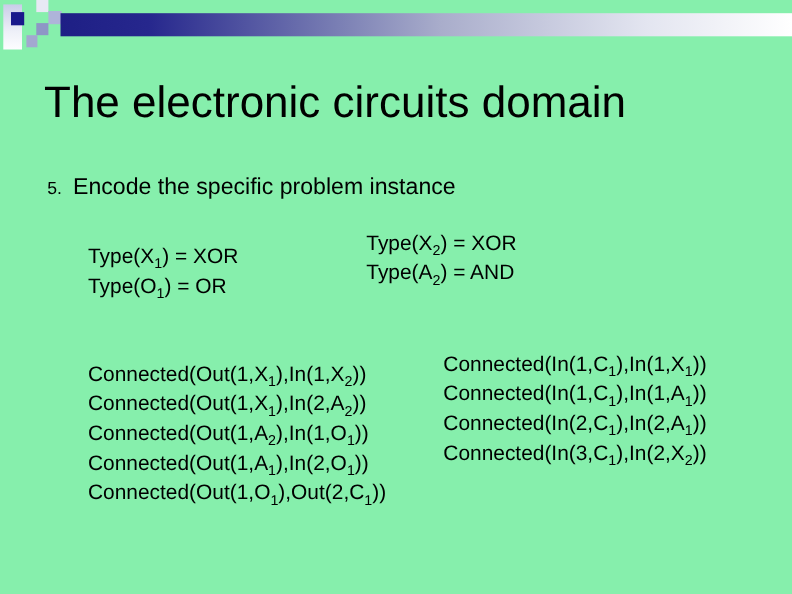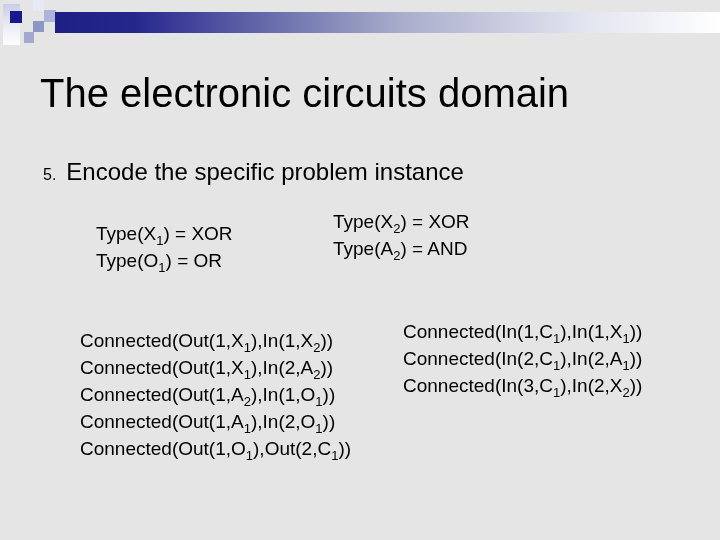--- a/index.html
+++ b/index.html
@@ -1,19 +1,19 @@
 <!DOCTYPE html>
 <html><head>
 <meta charset="utf-8">
 <style>
   html,body{margin:0;padding:0;background:#fff;}
   .slide{
     position:relative;
     width:720px;height:540px;
-    background:#e5e5e5;
+    background:#86efac;
     overflow:hidden;
     font-family:"Liberation Sans", sans-serif;
     color:#000000;
   }
   
   .deco-strip{
     position:absolute;left:3px;top:4px;width:17px;height:41px;
     background:linear-gradient(180deg,#c9cde8 0%,#eef0f8 60%,#fdfdff 100%);
   }
   .sq{position:absolute;}
@@ -30,28 +30,28 @@
   .title{
     position:absolute;left:40px;top:70px;width:650px;
     font-size:40px;line-height:46px;font-weight:400;
     white-space:nowrap;
   }
   .bullet{
     position:absolute;left:43px;top:158px;
     display:flex;align-items:baseline;
   }
   .bullet .num{font-size:16px;margin-right:10px;}
-  .bullet .btxt{font-size:24px;}
+  .bullet .btxt{font-size:21px;}
   .code{
     position:absolute;
     font-size:19px;line-height:27px;
     white-space:nowrap;
   }
   .code sub{font-size:13px;line-height:0;}
-  .type-left{left:96px;top:220px;}
+  .type-left{left:80px;top:220px;}
   .type-right{left:333px;top:208px;}
   .conn-left{left:80px;top:327px;}
   .conn-right{left:403px;top:318px;}
 </style>
 </head>
 <body>
 
 <div class="slide">
 
   <div>
@@ -82,17 +82,18 @@
 
   <div class="code conn-left">
       <div class="code-line">Connected(Out(1,X<sub>1</sub>),In(1,X<sub>2</sub>))</div>
       <div class="code-line">Connected(Out(1,X<sub>1</sub>),In(2,A<sub>2</sub>))</div>
       <div class="code-line">Connected(Out(1,A<sub>2</sub>),In(1,O<sub>1</sub>))</div>
       <div class="code-line">Connected(Out(1,A<sub>1</sub>),In(2,O<sub>1</sub>))</div>
       <div class="code-line">Connected(Out(1,O<sub>1</sub>),Out(2,C<sub>1</sub>))</div>
     </div>
   <div class="code conn-right">
       <div class="code-line">Connected(In(1,C<sub>1</sub>),In(1,X<sub>1</sub>))</div>
+      <div class="code-line">Connected(In(1,C<sub>1</sub>),In(1,A<sub>1</sub>))</div>
       <div class="code-line">Connected(In(2,C<sub>1</sub>),In(2,A<sub>1</sub>))</div>
       <div class="code-line">Connected(In(3,C<sub>1</sub>),In(2,X<sub>2</sub>))</div>
     </div>
 
 </div>
 
 </body></html>

